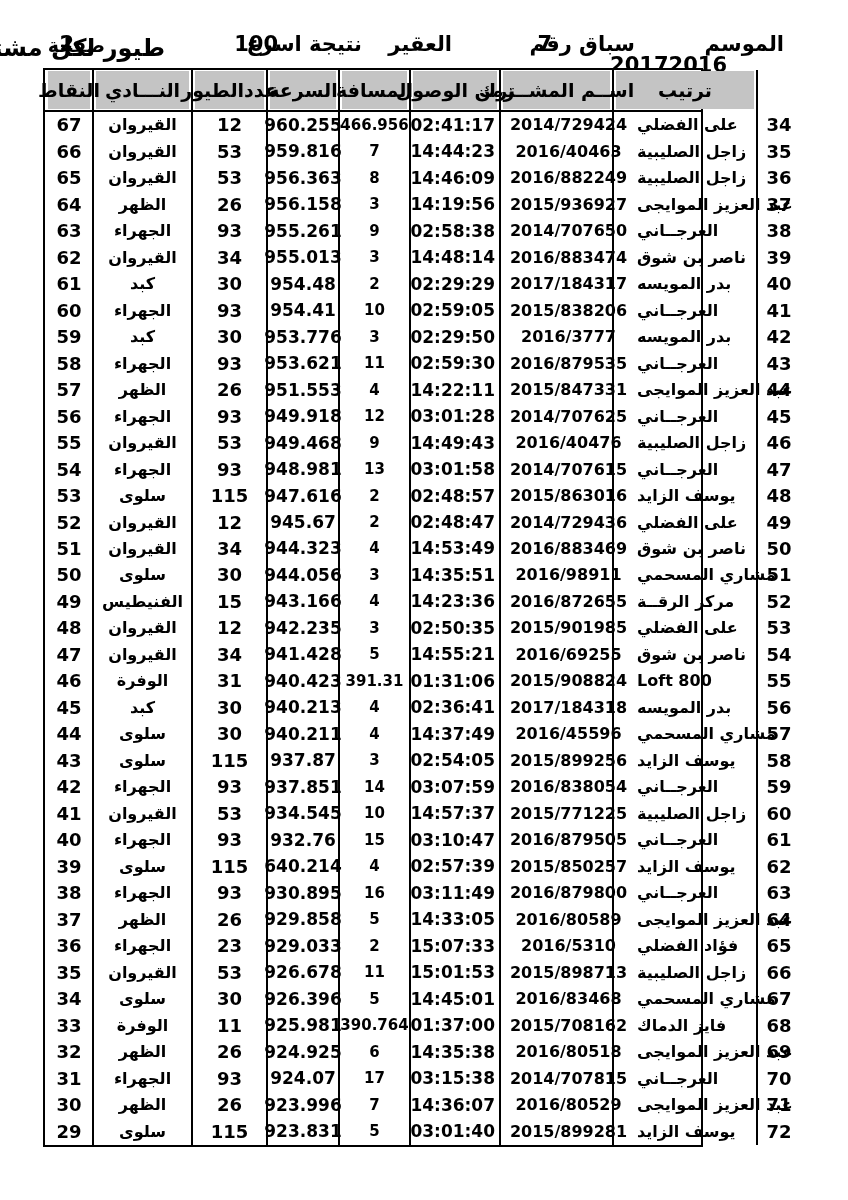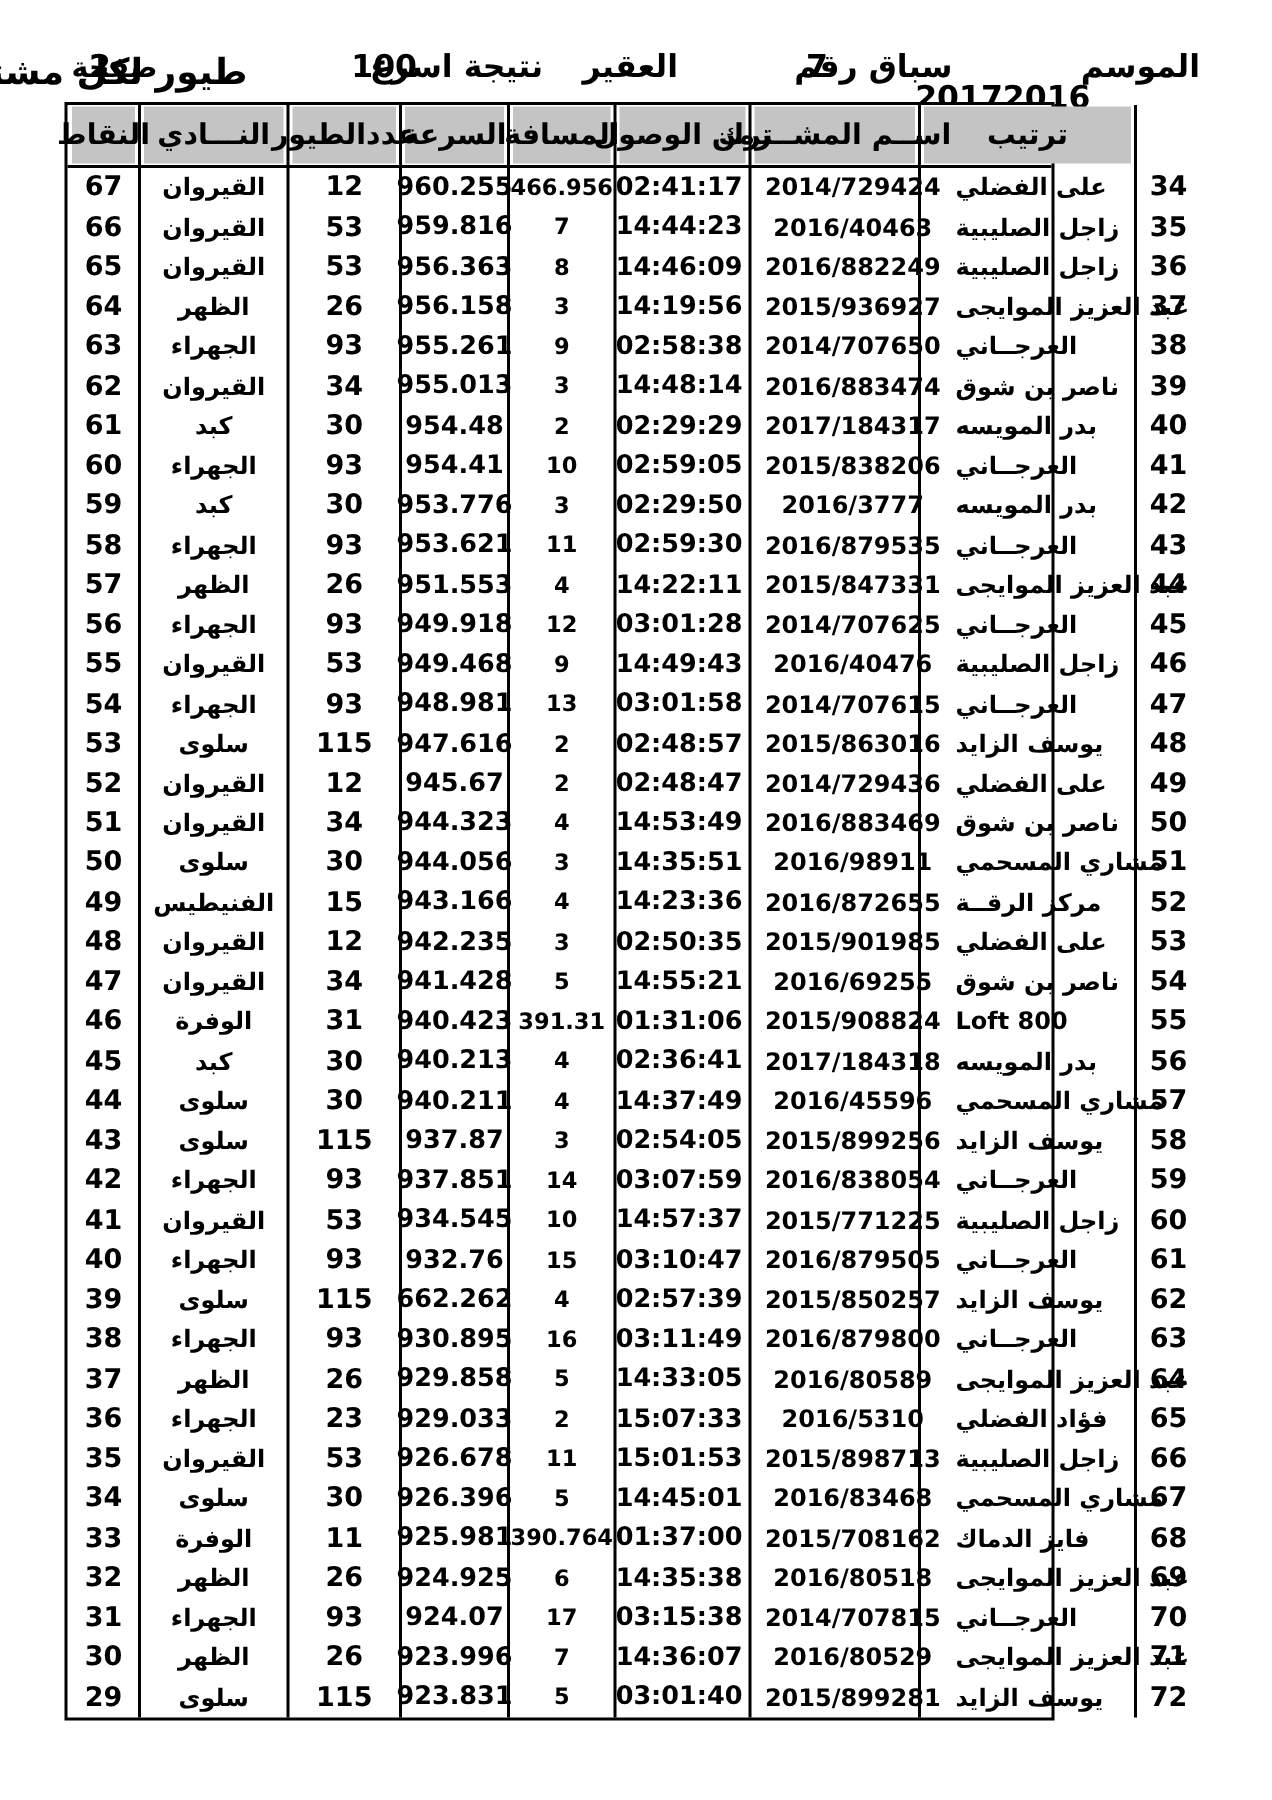--- a/index.html
+++ b/index.html
@@ -3,21 +3,21 @@
 <meta charset="utf-8">
 <style>
   html,body{margin:0;padding:0;background:#e8e8e8;}
   .page{
     position:relative;width:848px;height:1200px;background:#ffffff;
     font-family:"DejaVu Sans",sans-serif;font-weight:bold;color:#000;
     overflow:hidden;margin:0 auto;
   }
   
   .t{position:absolute;top:32px;font-size:21px;white-space:nowrap;direction:rtl;}
-  .t-season-label{right:48px;}
+  .t-season-label{right:64px;}
   .t-season-value{right:121px;margin-top:21px;}
   .t-race-label{right:213px;}
   .t-race-number{right:296px;}
   .t-location{right:396px;}
   .t-result-label{right:486px;}
   .t-result-count{right:570px;}
   .t-result-unit{right:683px;font-size:24px;top:34px;}
   .t-page-label{right:743px;font-size:19px;top:34px;}
   .t-page-number{right:774px;}
   
@@ -412,21 +412,21 @@
           <div class="cell col-distance">15</div>
           <div class="cell col-arrival">03:10:47</div>
           <div class="cell col-ring">2016/879505</div>
           <div class="cell col-name">العرجــاني</div>
           <div class="cell col-rank">61</div>
         </div>
         <div class="trow grid9">
           <div class="cell col-points">39</div>
           <div class="cell col-club">سلوى</div>
           <div class="cell col-birds">115</div>
-          <div class="cell col-speed">662.262</div>
+          <div class="cell col-speed">640.214</div>
           <div class="cell col-distance">4</div>
           <div class="cell col-arrival">02:57:39</div>
           <div class="cell col-ring">2015/850257</div>
           <div class="cell col-name">يوسف الزايد</div>
           <div class="cell col-rank">62</div>
         </div>
         <div class="trow grid9">
           <div class="cell col-points">38</div>
           <div class="cell col-club">الجهراء</div>
           <div class="cell col-birds">93</div>

